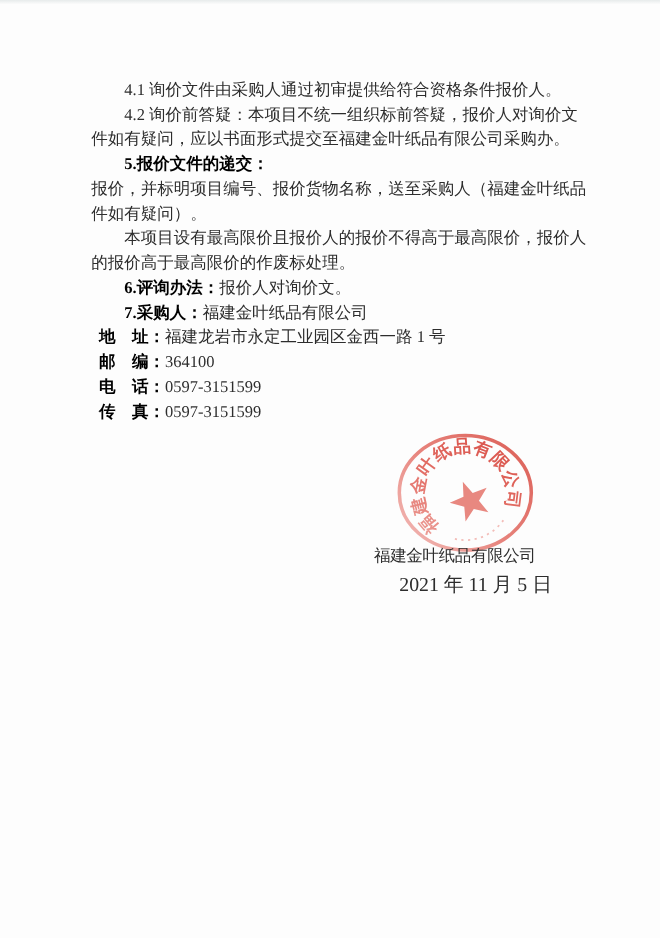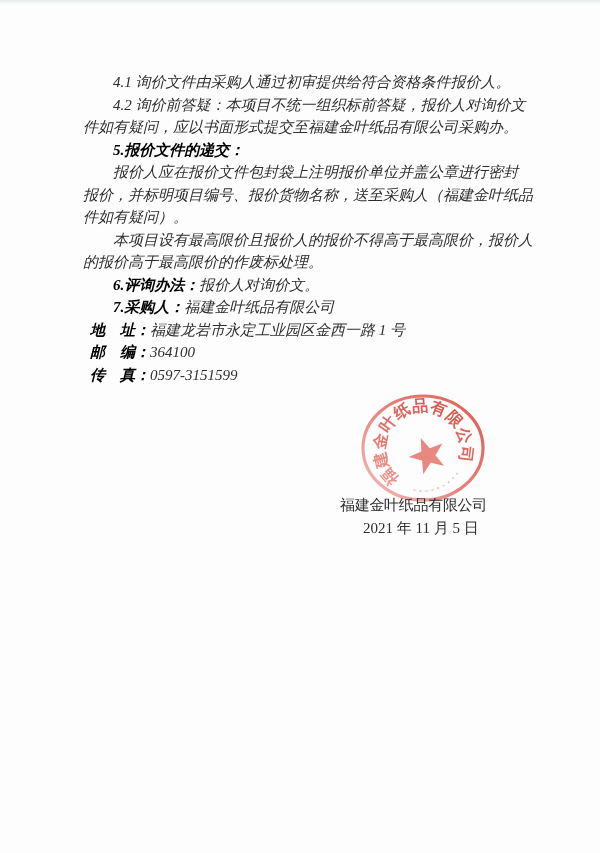--- a/index.html
+++ b/index.html
@@ -18,39 +18,38 @@
     height: 4px;
     background: linear-gradient(#e7ebeb, rgba(231,235,235,0));
   }
   .doc-lines {
     position: absolute;
     left: 83px;
     top: 71px;
     width: 470px;
     font-size: 15px;
     line-height: 22.5px;
-    font-style: italic;
   }
   .line { white-space: nowrap; height: 22.5px; }
   .line.indent { padding-left: 30px; }
   .line.contact { padding-left: 7px; }
   .bold { font-weight: 700; color: #000000; }
   .signature-name {
     position: absolute;
     left: 340px;
     top: 496px;
     font-size: 15px;
     letter-spacing: -0.3px;
     color: #2d2d2d;
   }
   .signature-date {
     position: absolute;
     left: 363px;
     top: 519px;
-    font-size: 15px;
+    font-size: 18px;
     color: #2d2d2d;
   }
   .seal {
     position: absolute;
     left: 348px;
     top: 374px;
     mix-blend-mode: multiply;
     opacity: 0.92;
   }
 </style>
@@ -59,29 +58,29 @@
 
 <div class="page">
 
   <div class="scan-edge-top"></div>
 
   <div class="doc-lines">
       <div class="line indent"><span>4.1 询价文件由采购人通过初审提供给符合资格条件报价人。</span></div>
       <div class="line indent"><span>4.2 询价前答疑：本项目不统一组织标前答疑，报价人对询价文</span></div>
       <div class="line"><span>件如有疑问，应以书面形式提交至福建金叶纸品有限公司采购办。</span></div>
       <div class="line indent"><span class="bold">5.报价文件的递交：</span></div>
-      <div class="line indent"><span>报价人应在报价文件包封袋上注明报价单位并盖公章进行密封</span></div>
       <div class="line"><span>报价，并标明项目编号、报价货物名称，送至采购人（福建金叶纸品</span></div>
       <div class="line"><span>件如有疑问）。</span></div>
       <div class="line indent"><span>本项目设有最高限价且报价人的报价不得高于最高限价，报价人</span></div>
       <div class="line"><span>的报价高于最高限价的作废标处理。</span></div>
       <div class="line indent"><span class="bold">6.评询办法：</span><span>报价人对询价文。</span></div>
       <div class="line indent"><span class="bold">7.采购人：</span><span>福建金叶纸品有限公司</span></div>
       <div class="line contact"><span class="bold">地　址：</span><span>福建龙岩市永定工业园区金西一路 1 号</span></div>
       <div class="line contact"><span class="bold">邮　编：</span><span>364100</span></div>
+      <div class="line contact"><span class="bold">电　话：</span><span>0597-3151599</span></div>
       <div class="line contact"><span class="bold">传　真：</span><span>0597-3151599</span></div>
     </div>
 
   <svg class="seal" width="150" height="150" viewBox="-75 -75 150 150" xmlns="http://www.w3.org/2000/svg">
     <defs>
       <linearGradient id="sealGrad" gradientUnits="userSpaceOnUse" x1="55" y1="-45" x2="-58" y2="58">
         <stop offset="0" stop-color="#d63d33"></stop>
         <stop offset="0.5" stop-color="#e4685f"></stop>
         <stop offset="1" stop-color="#f3b6b1"></stop>
       </linearGradient>

